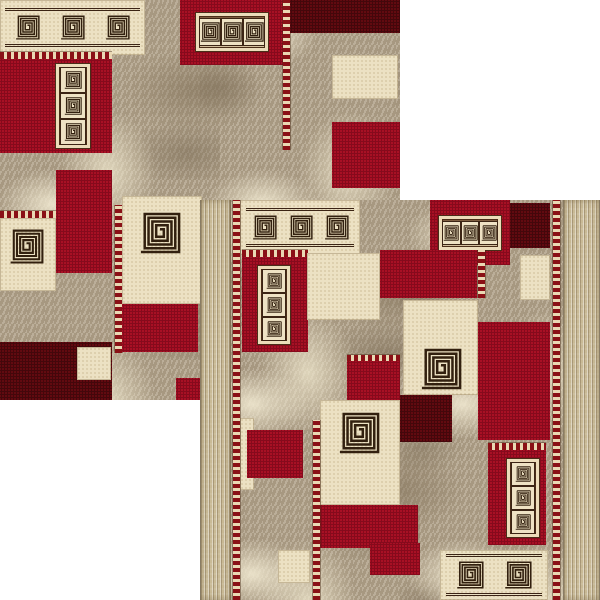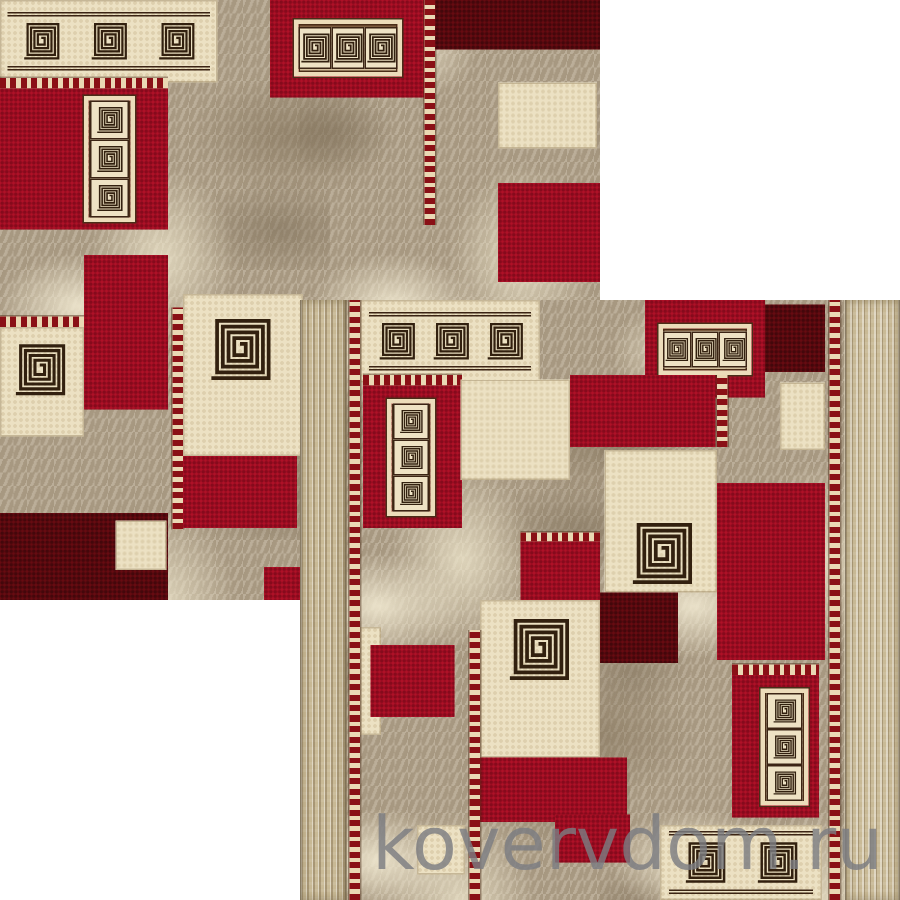--- a/index.html
+++ b/index.html
@@ -268,14 +268,13 @@
           <svg viewBox="0 0 44 44" width="28" height="28">
             <path d="M2,42H42V2H6V38H38V6H10V34H34V10H14V30H30V14H18V26H26V18H22" fill="none" stroke="#32200f" stroke-width="2.6"></path>
           </svg>
         </div>
       </div>
       <div class="block ornv" style="left: 33px; top: 0px; width: 7px; height: 400px;"></div>
       <div class="block ornv" style="left: 353px; top: 0px; width: 7px; height: 400px;"></div>
       <div class="band l"></div>
       <div class="band r"></div>
     </div>
-    <div id="watermark" style="color: rgba(123, 125, 129, 0.82);">kovervdom.ru</div>
 </div>
 
 </body></html>

